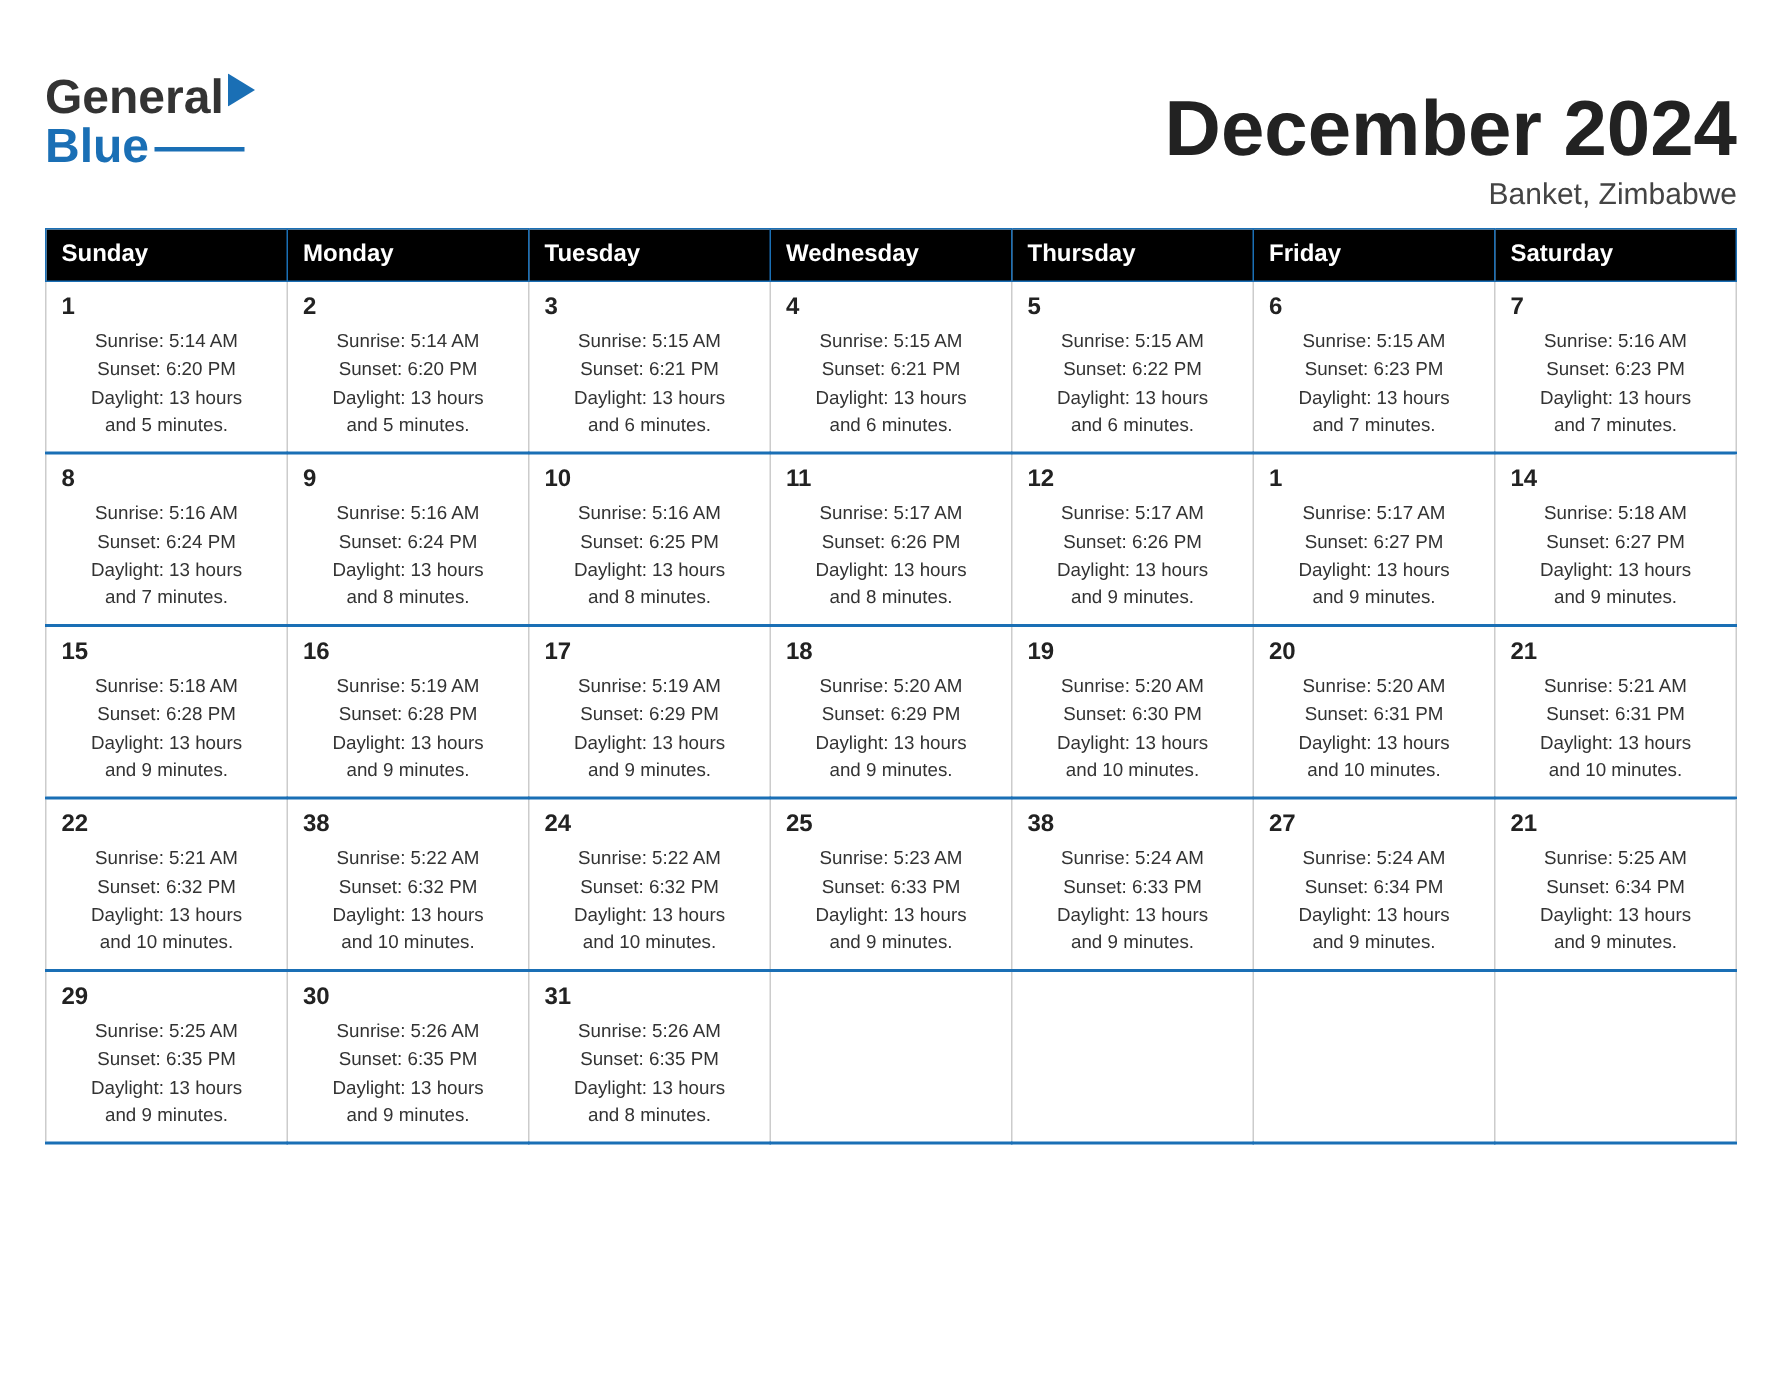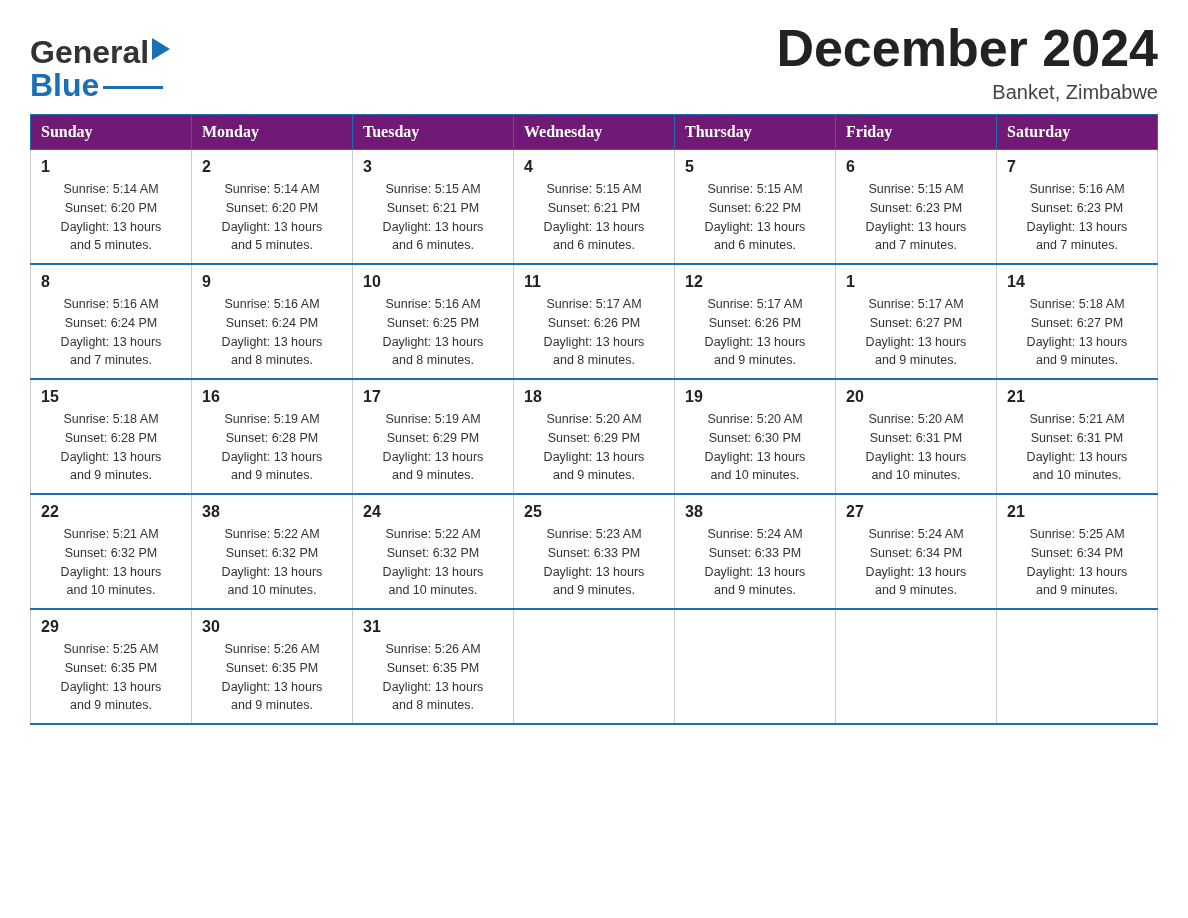--- a/index.html
+++ b/index.html
@@ -6,50 +6,50 @@
     body {
       font-family: Arial, sans-serif;
       background: #fff;
       padding: 20px 30px;
       width: 1188px;
       min-height: 918px;
     }
     .header {
       display: flex;
       justify-content: space-between;
-      align-items: flex-end;
+      align-items: center;
       margin-bottom: 10px;
     }
     .logo {
       display: flex;
       flex-direction: column;
       align-items: flex-start;
     }
     .title-area {
       text-align: right;
+      margin-top: 38px;
     }
     .month-title {
       font-size: 52px;
       font-weight: bold;
       color: #222;
       line-height: 1.1;
     }
     .location {
       font-size: 20px;
       color: #444;
       margin-top: 4px;
     }
     table {
       width: 100%;
       border-collapse: collapse;
       margin-top: 8px;
     }
     thead tr {
-      background: #701a75;
-      font-family: Liberation Serif, serif;
+      background: #000000;
     }
     thead th {
       color: #fff;
       font-size: 16px;
       font-weight: bold;
       padding: 8px 10px;
       text-align: left;
       border: 1px solid #1a6fb5;
     }
     tbody tr {

